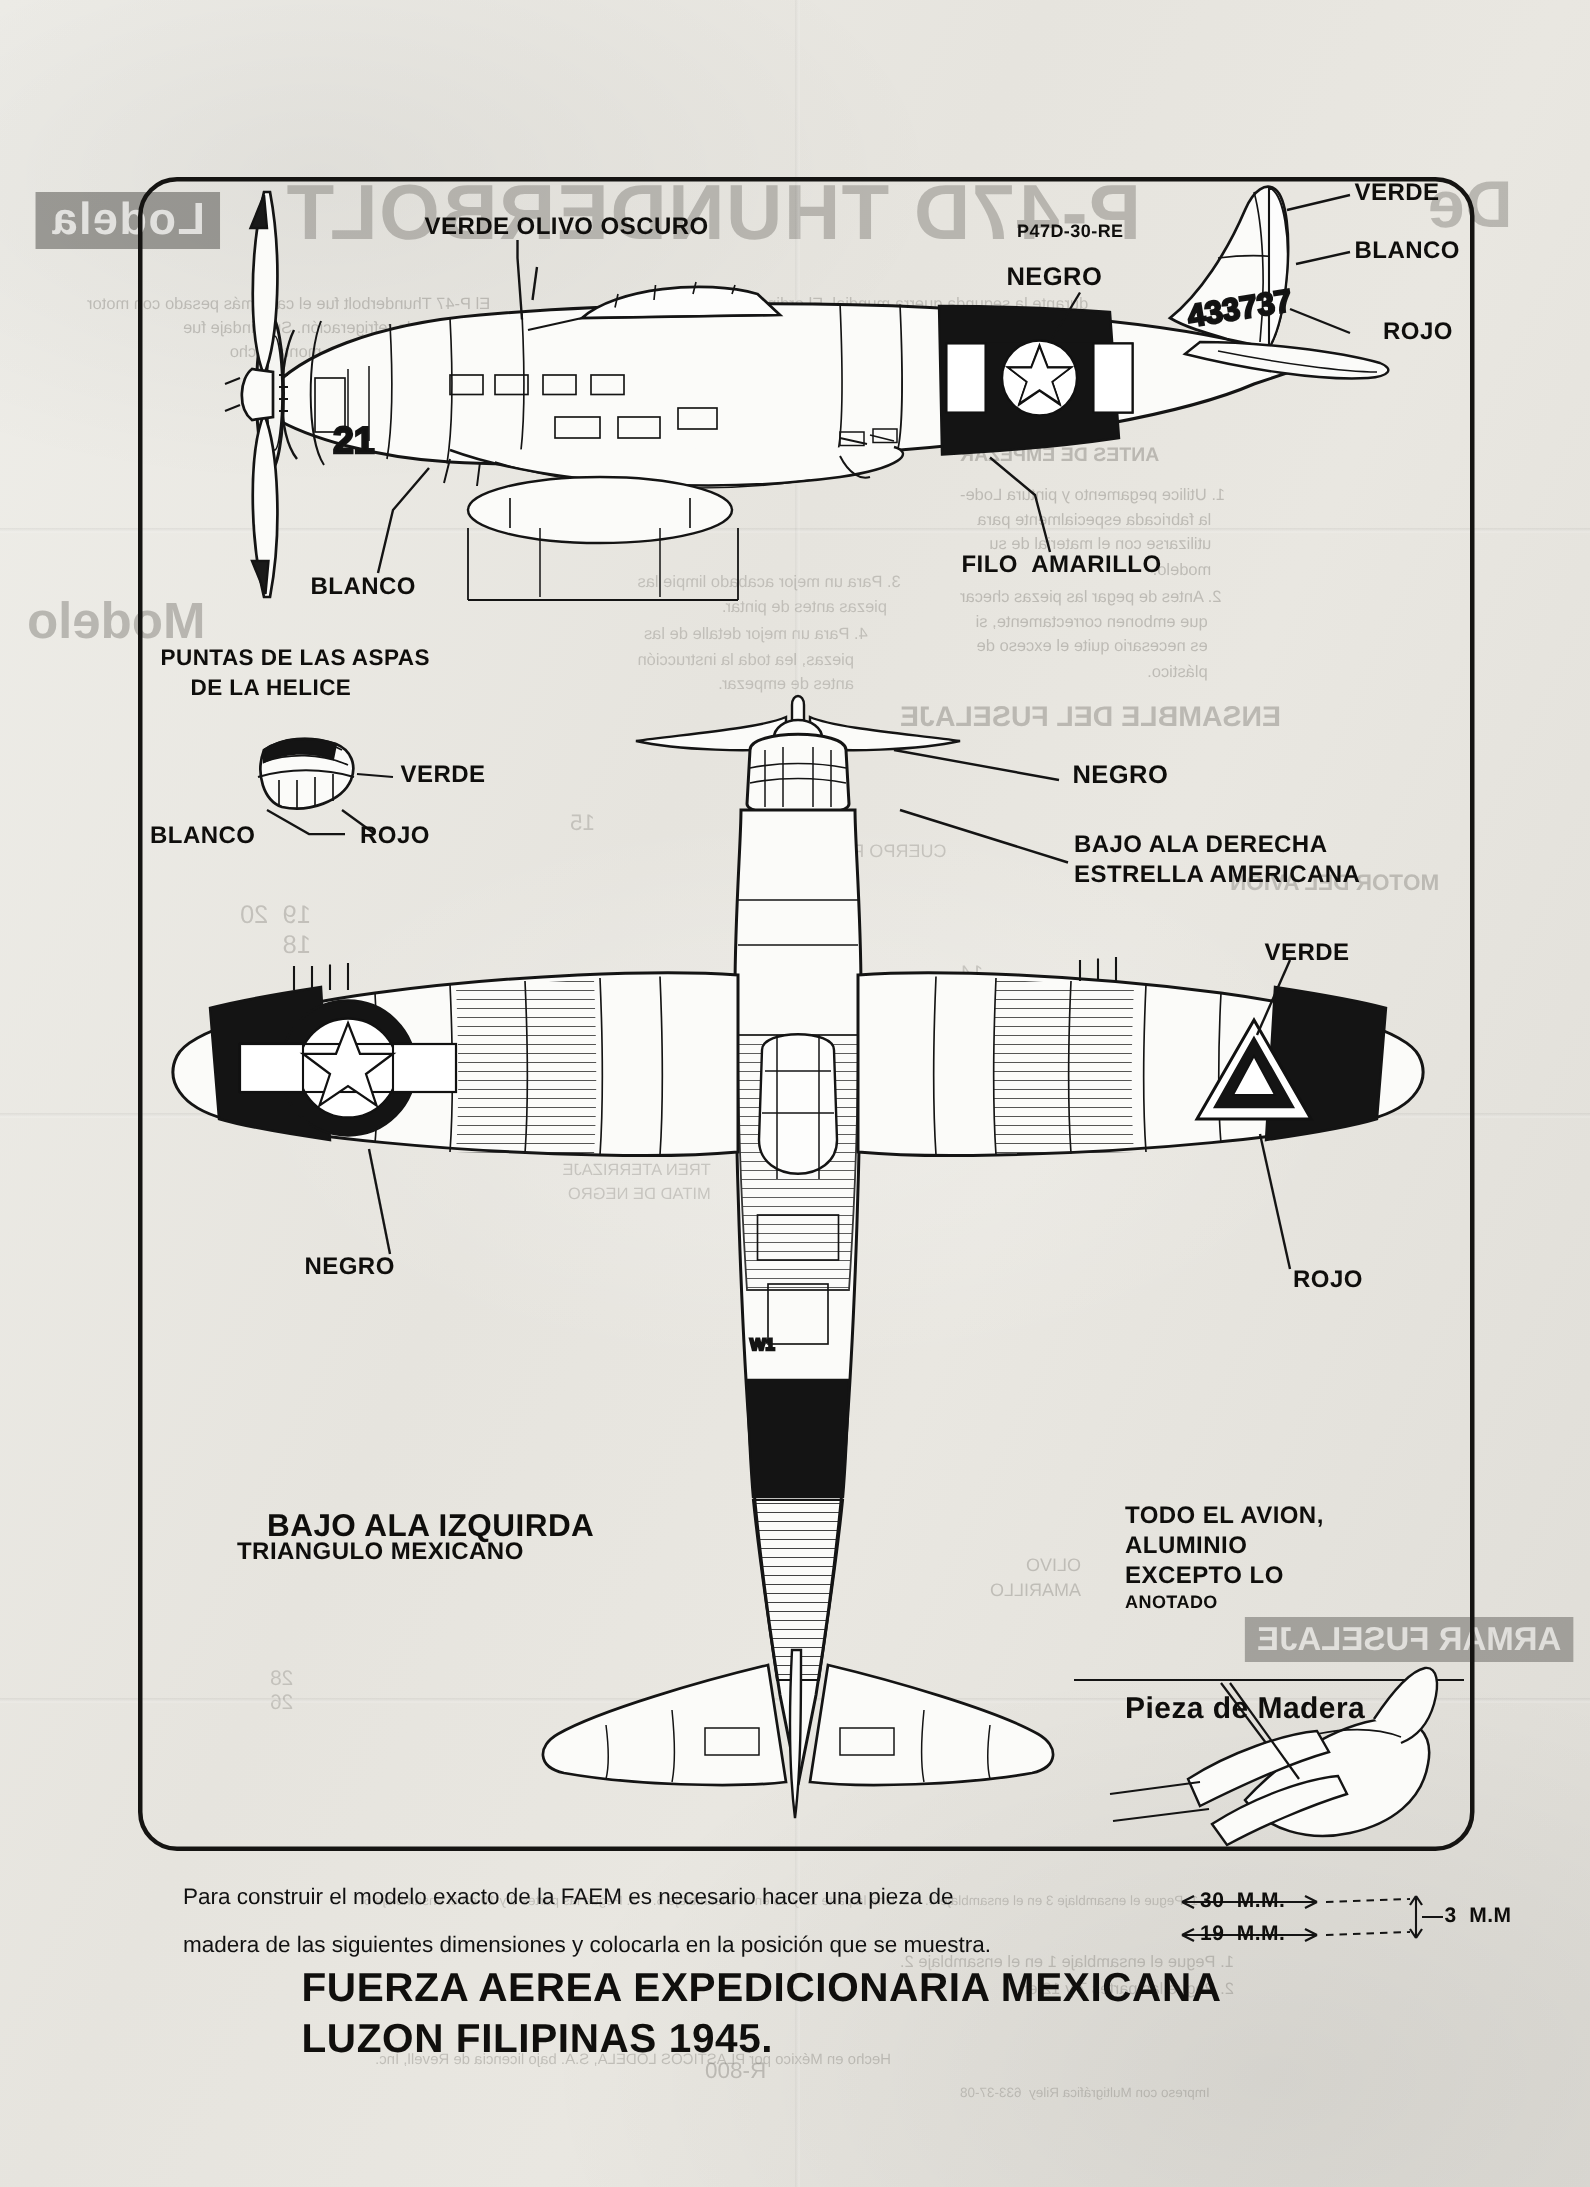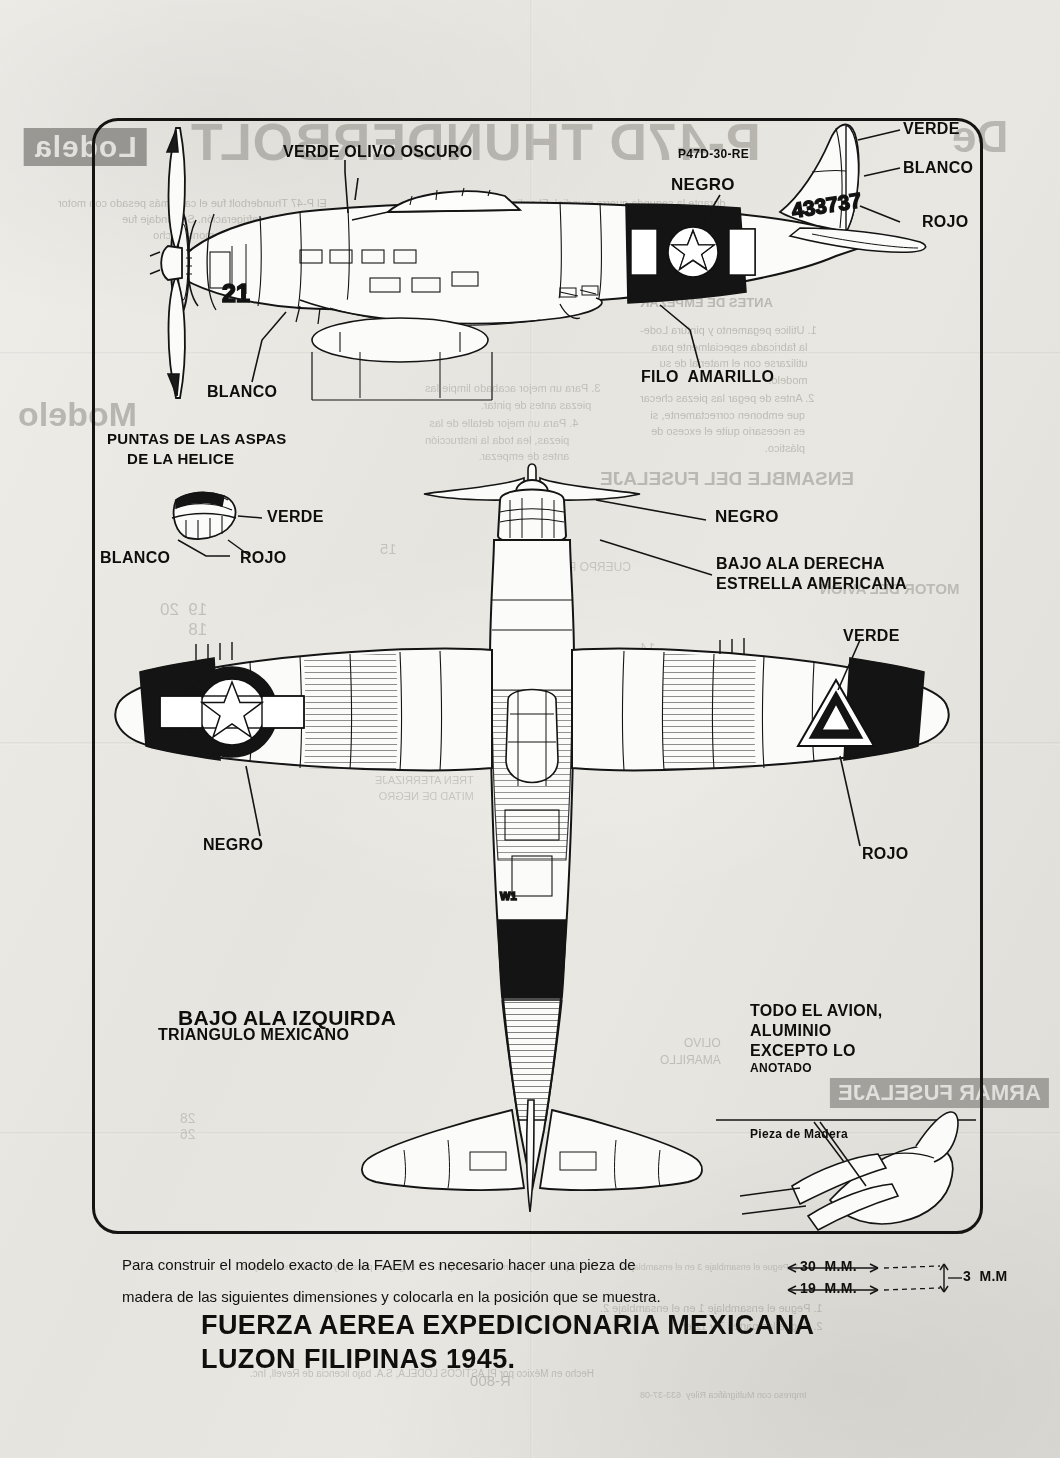--- a/index.html
+++ b/index.html
@@ -404,21 +404,21 @@
   <div class="lbl" style="left:862px;top:845px;font-size:16px;">ROJO</div>
   <div class="lbl" style="left:203px;top:836px;font-size:16px;">NEGRO</div>
   <div class="lbl" style="left:158px;top:1006px;font-size:21px;margin-left:20px;">BAJO ALA IZQUIRDA</div>
   <div class="lbl" style="left:158px;top:1026px;font-size:16px;">TRIANGULO MEXICANO</div>
 
   <div class="lbl" style="left:750px;top:1002px;font-size:16px;">TODO EL AVION,</div>
   <div class="lbl" style="left:750px;top:1022px;font-size:16px;">ALUMINIO</div>
   <div class="lbl" style="left:750px;top:1042px;font-size:16px;">EXCEPTO LO</div>
   <div class="lbl" style="left:750px;top:1062px;font-size:12px;text-align:right;">ANOTADO</div>
 
-  <div class="lbl" style="left:750px;top:1128px;font-size:12px;">Pieza de Madera</div>
+  <div class="lbl" style="left:750px;top:1128px;font-size:20px;">Pieza de Madera</div>
   <div class="lbl" style="left:800px;top:1258px;font-size:14px;">30  M.M.</div>
   <div class="lbl" style="left:800px;top:1280px;font-size:14px;">19  M.M.</div>
   <div class="lbl" style="left:963px;top:1268px;font-size:14px;">3  M.M</div>
 
 
   <div class="caption" style="left:122px;top:1255px;">Para construir el modelo exacto de la FAEM es necesario hacer una pieza de</div>
   <div class="caption" style="left:122px;top:1275px;margin-top:12px;">madera de las siguientes dimensiones y colocarla en la posición que se muestra.</div>
 
   <div class="title" style="left:201px;top:1310px;font-size:27px;">FUERZA AEREA EXPEDICIONARIA MEXICANA</div>
   <div class="title" style="left:201px;top:1344px;font-size:27px;">LUZON FILIPINAS 1945.</div>

